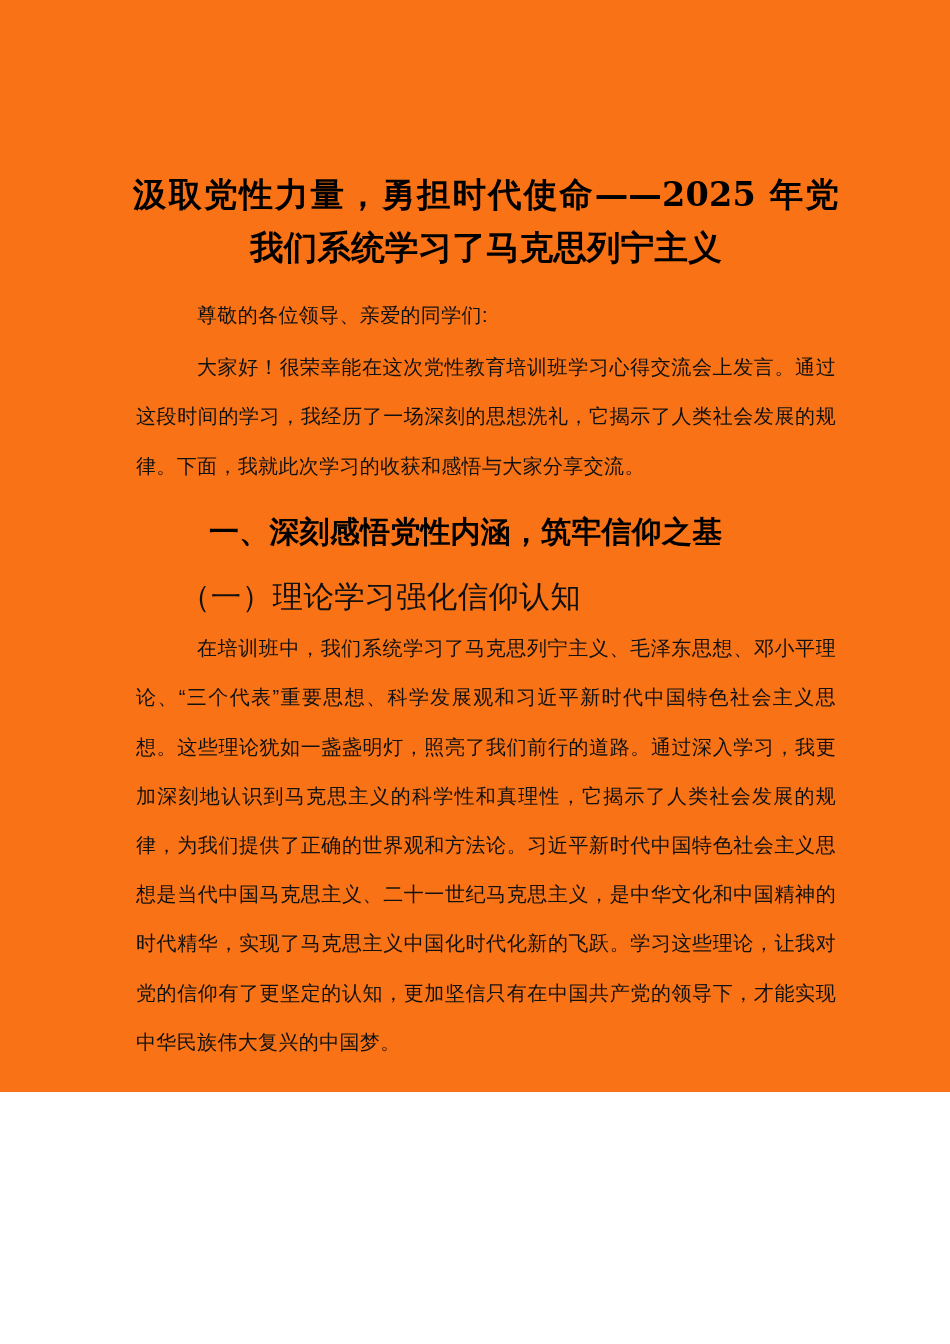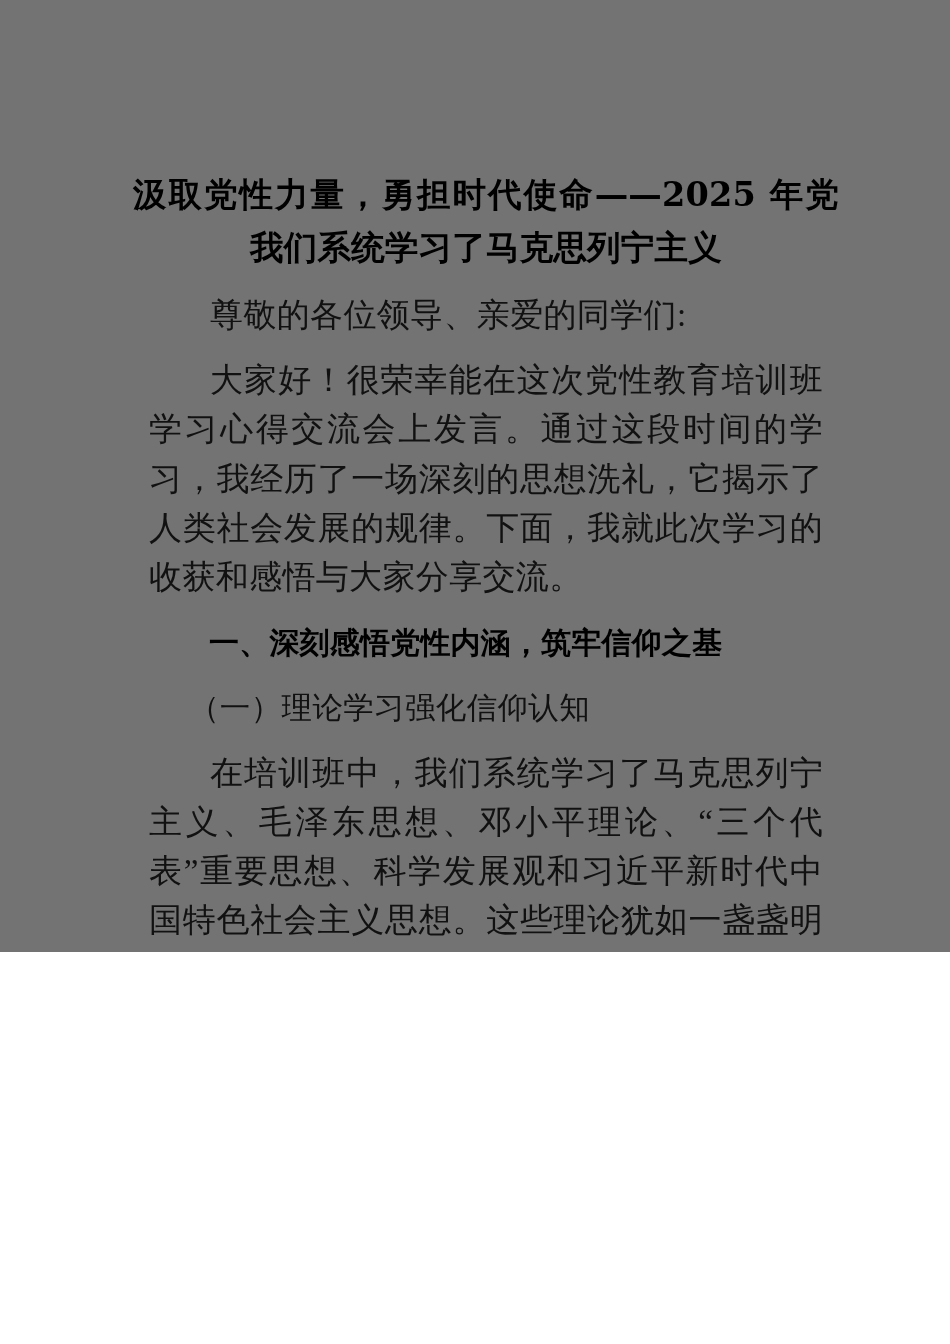--- a/index.html
+++ b/index.html
@@ -4,22 +4,22 @@
 <style>
   html, body {
     margin: 0;
     padding: 0;
     background: #ffffff;
   }
 
   .page {
     position: relative;
     width: 950px;
-    height: 952px;
-    background: #737373;
+    height: 1092px;
+    background: #f97316;
     overflow: hidden;
     box-sizing: border-box;
   }
 
   .doc-body {
     position: absolute;
     left: 133px;
     top: 168px;
     width: 706px;
   }
@@ -41,25 +41,25 @@
     white-space: nowrap;
   }
   .doc-title .t-line--1 {
     text-align: justify;
     text-align-last: justify;
     white-space: normal;
   }
 
   
   .p {
-    font-family: Liberation Serif, serif;
-    font-size: 33px;
+    font-family: Liberation Sans, sans-serif;
+    font-size: 20px;
     line-height: 49.2px;
     color: #111111;
-    margin: 16px;
+    margin: 3px;
     text-align: justify;
     text-align-last: left;
     text-indent: 61px;
     letter-spacing: 0.35px;
     word-break: break-all;
     font-synthesis: none;
   }
 
   
   .h1-cn {
@@ -73,21 +73,21 @@
     letter-spacing: 0.2px;
     text-align: left;
   }
 
   
   .h2-cn {
     font-family: "DejaVu Serif", "Liberation Serif", serif;
     font-size: 30.5px;
     line-height: 49.2px;
     color: #111111;
-    margin: 9px;
+    margin: 0;
     text-indent: 47px;
     letter-spacing: 0.35px;
     text-align: left;
   }
 </style>
 </head>
 <body>
 
 <div class="page">
   <div class="doc-body">

